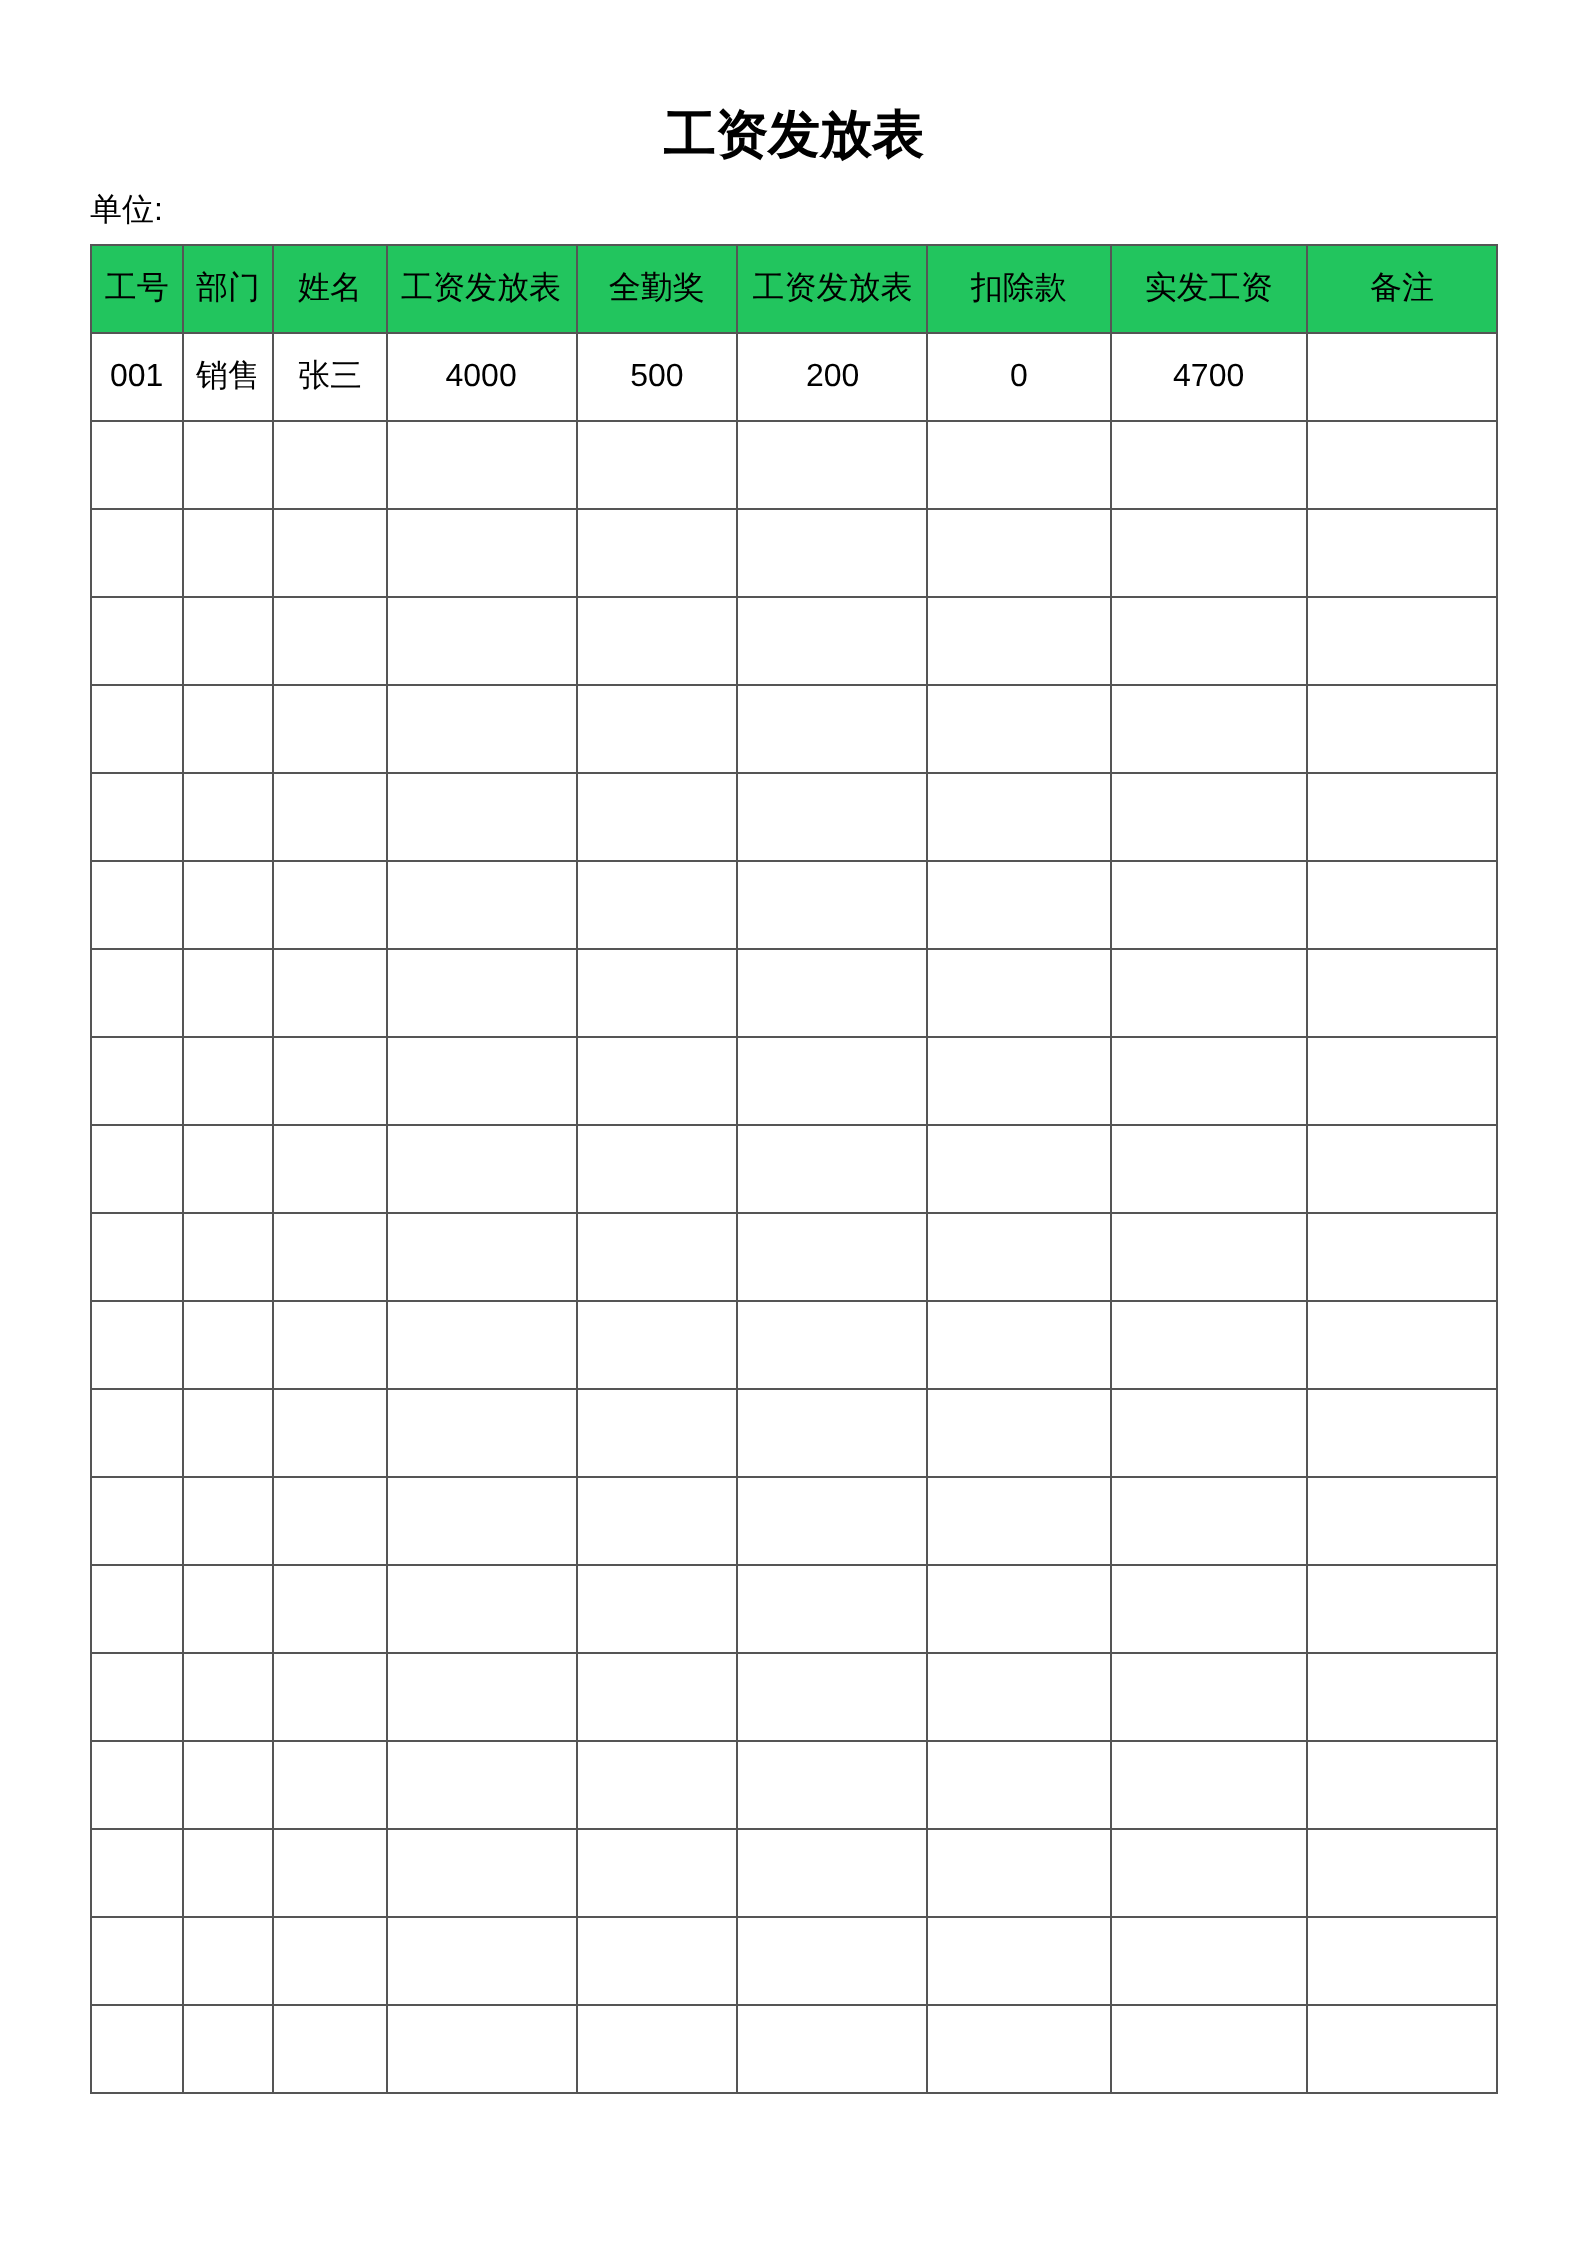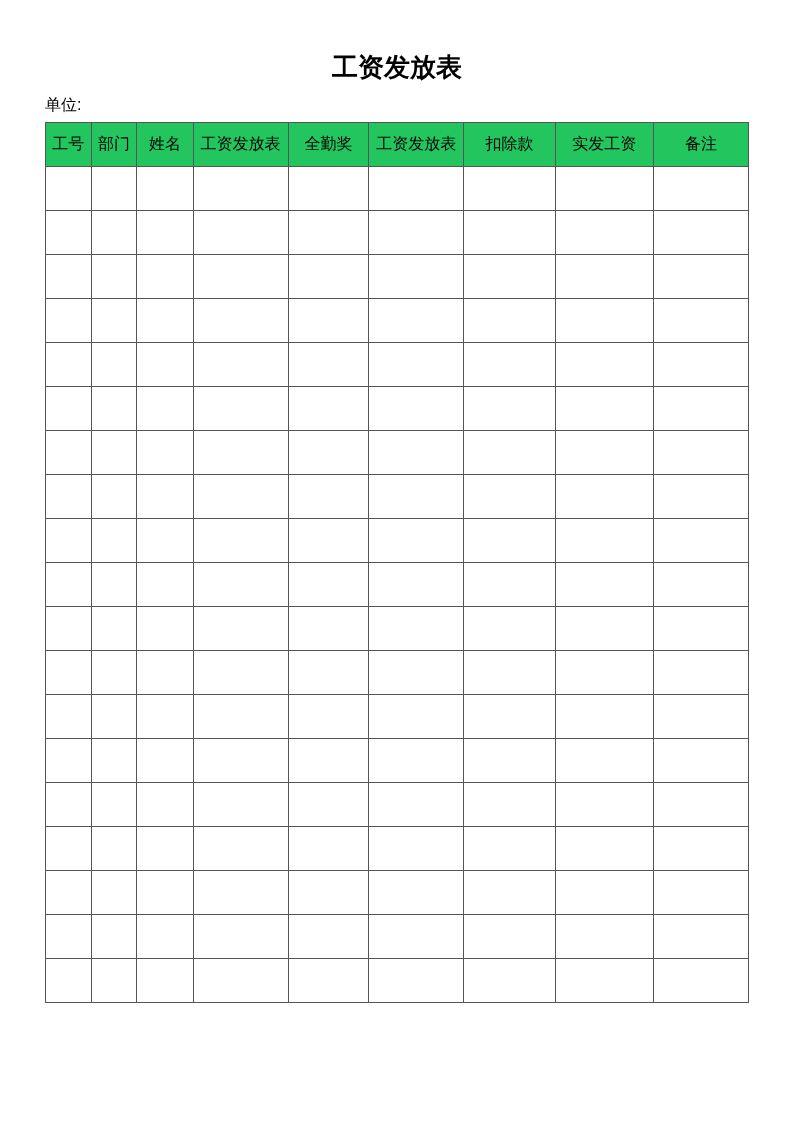--- a/index.html
+++ b/index.html
@@ -75,20 +75,31 @@
       <th>工资发放表</th>
       <th>全勤奖</th>
       <th>工资发放表</th>
       <th>扣除款</th>
       <th>实发工资</th>
       <th>备注</th>
     </tr>
   </thead>
   <tbody id="tbody">
       <tr>
+        <td>001</td>
+        <td>销售</td>
+        <td>张三</td>
+        <td>4000</td>
+        <td>500</td>
+        <td>200</td>
+        <td>0</td>
+        <td>4700</td>
+        <td></td>
+      </tr>
+      <tr>
         <td></td>
         <td></td>
         <td></td>
         <td></td>
         <td></td>
         <td></td>
         <td></td>
         <td></td>
         <td></td>
       </tr>

